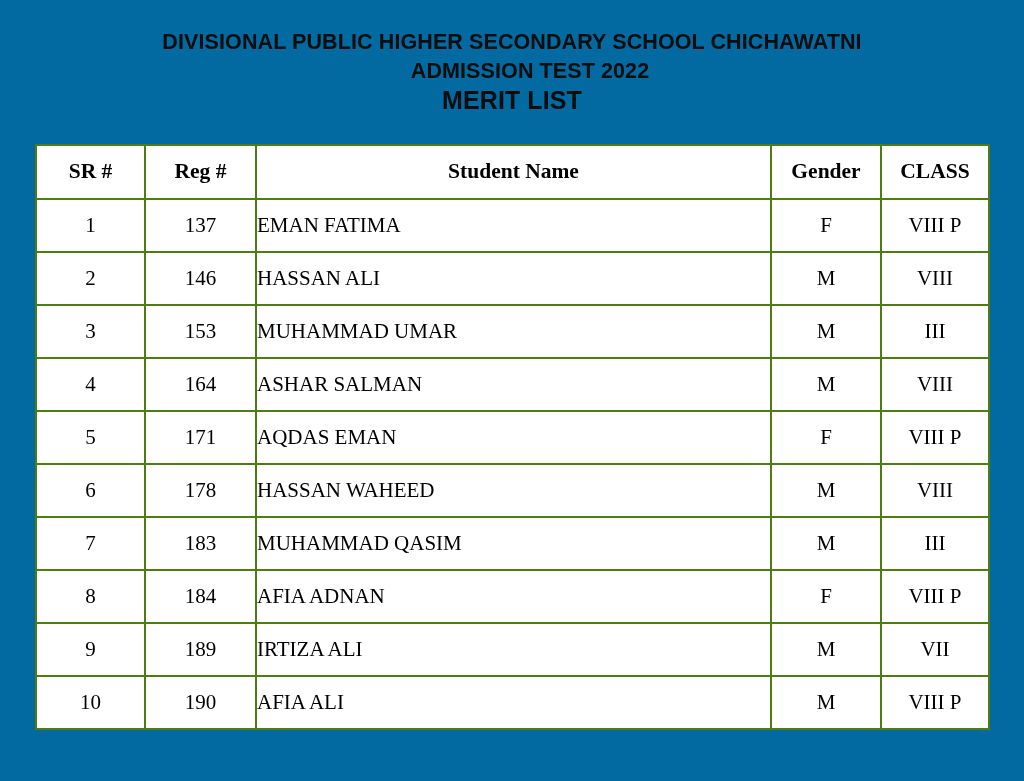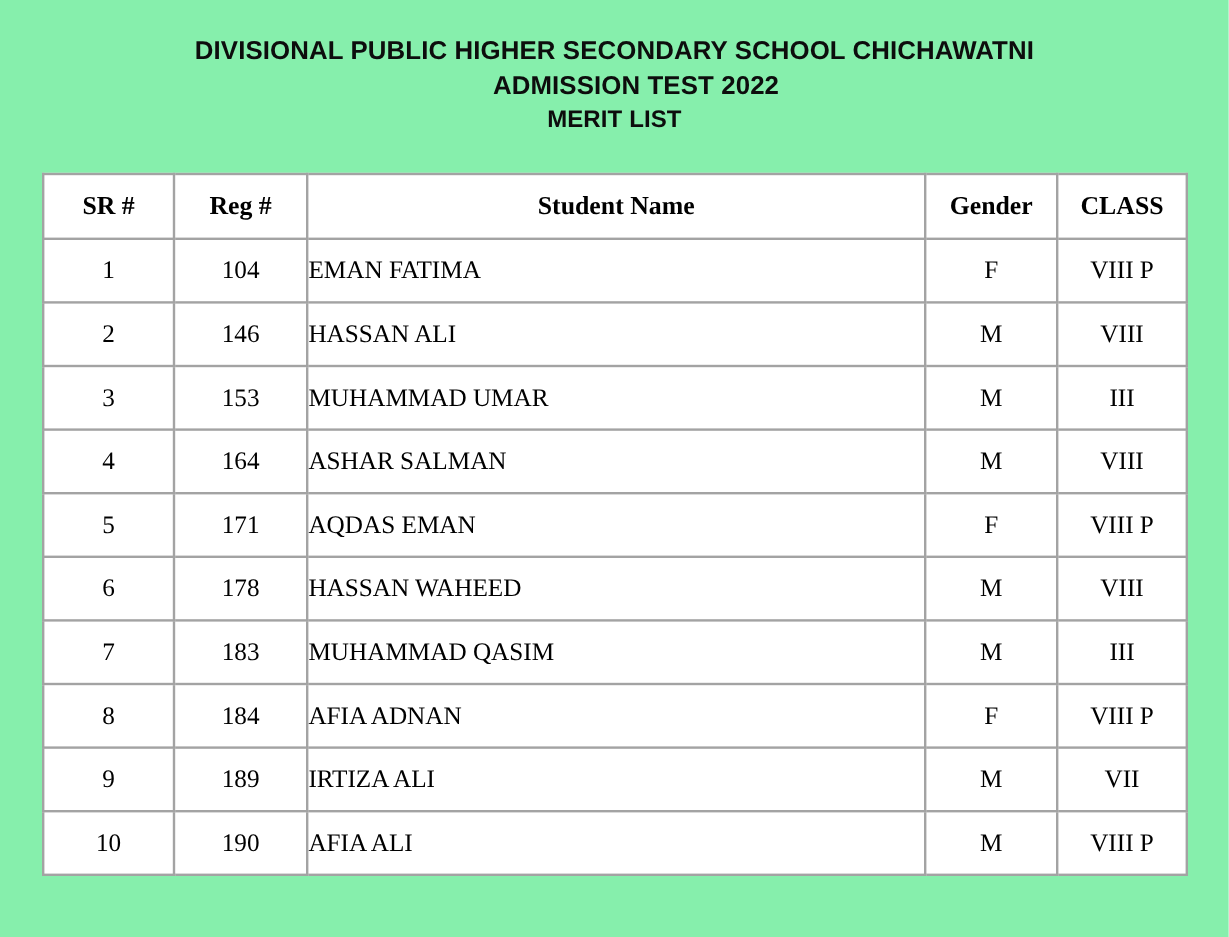--- a/index.html
+++ b/index.html
@@ -13,58 +13,58 @@
     height: 781px;
     font-family: "Liberation Serif", "DejaVu Serif", serif;
     color: #000000;
     overflow: hidden;
   }
 
   .page {
     position: relative;
     width: 1024px;
     height: 781px;
-    background: #86efac;
+    background: #0369a1;
     box-sizing: border-box;
   }
 
   
   .heading {
     padding-top: 28px;
     text-align: center;
   }
   .heading-line {
     font-family: "Liberation Sans", "DejaVu Sans", sans-serif;
     font-weight: bold;
     font-size: 21.5px;
     line-height: 29px;
     letter-spacing: 0.1px;
     color: #0d0d0d;
     white-space: nowrap;
   }
   .heading-line.l1 { font-size: 21.5px; }
   .heading-line.l2 { font-size: 21.5px; margin-left: 36px; }
-  .heading-line.l3 { font-size: 20px; }
+  .heading-line.l3 { font-size: 25px; }
 
   
   .table-wrap {
     position: absolute;
     left: 35px;
     top: 144px;
     width: 953px;
   }
   table.merit {
     border-collapse: collapse;
     width: 953px;
     table-layout: fixed;
     background: #ffffff;
   }
   table.merit th,
   table.merit td {
-    border: 2px solid #a3a3a3;
+    border: 2px solid #4d7c0f;
     padding: 0;
     height: 51px;
     vertical-align: middle;
     font-size: 21px;
     line-height: 1.1;
     background: #ffffff;
   }
   table.merit thead th {
     height: 52px;
     font-weight: bold;
@@ -115,21 +115,21 @@
           <th>SR #</th>
           <th>Reg #</th>
           <th>Student Name</th>
           <th>Gender</th>
           <th>CLASS</th>
         </tr>
       </thead>
       <tbody id="merit-body">
           <tr>
             <td class="cell-sr">1</td>
-            <td class="cell-reg">104</td>
+            <td class="cell-reg">137</td>
             <td class="cell-name">EMAN FATIMA</td>
             <td class="cell-gender">F</td>
             <td class="cell-class">VIII P</td>
           </tr>
           <tr>
             <td class="cell-sr">2</td>
             <td class="cell-reg">146</td>
             <td class="cell-name">HASSAN ALI</td>
             <td class="cell-gender">M</td>
             <td class="cell-class">VIII</td>

